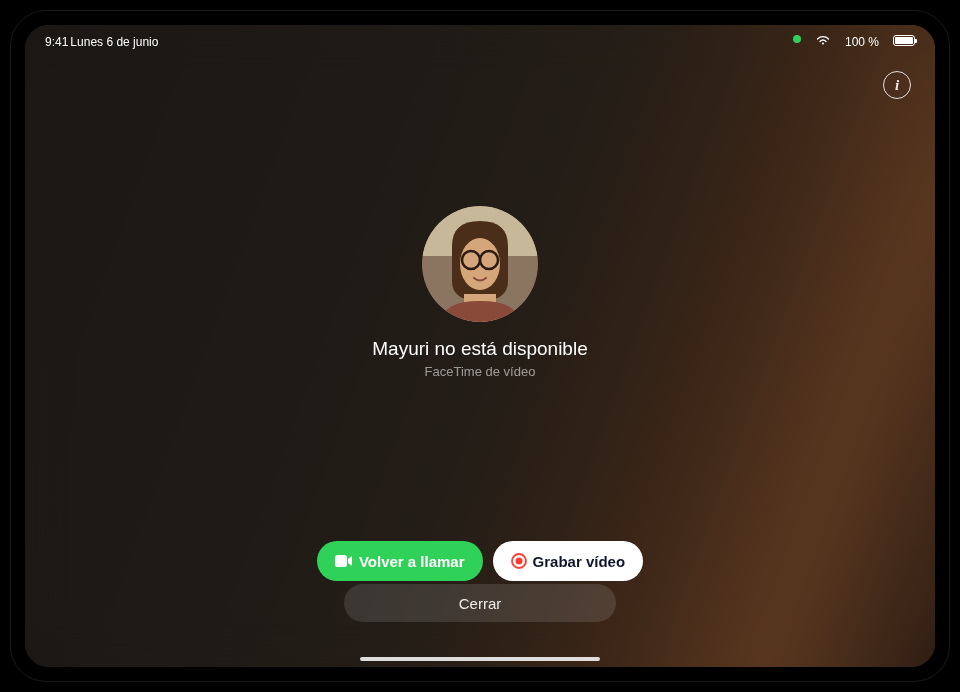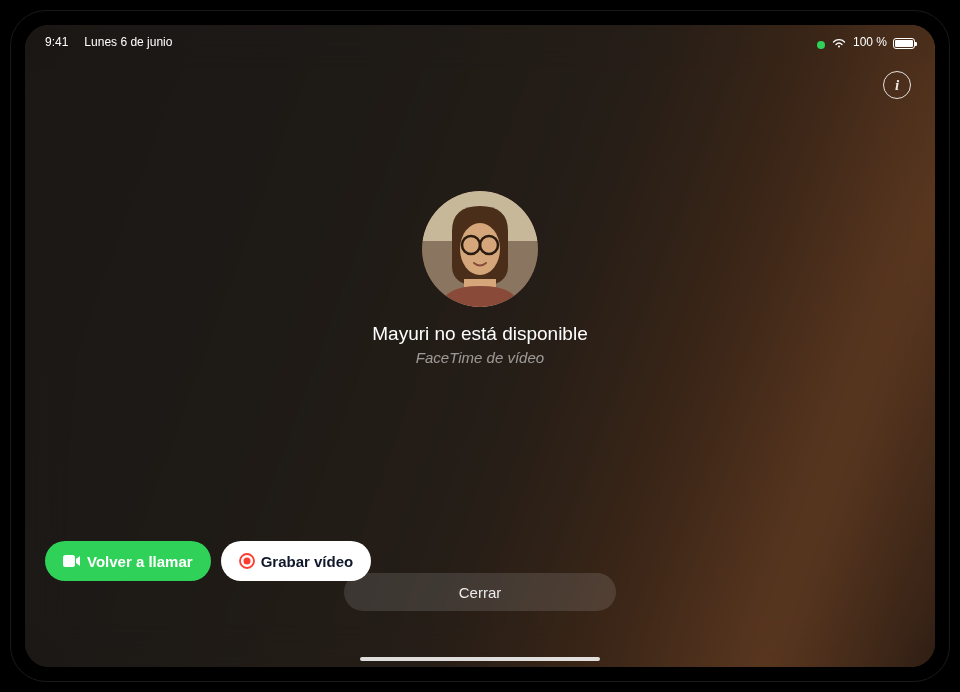--- a/index.html
+++ b/index.html
@@ -50,26 +50,26 @@
       align-items: center;
       padding: 6px 20px 0 20px;
       height: 28px;
       color: #fff;
       font-size: 12px;
       font-weight: 500;
     }
     .status-left {
       display: flex;
       align-items: flex-start;
-      gap: 16px;
+      gap: 2px;
     }
     .status-right {
       display: flex;
-      align-items: flex-end;
-      gap: 6px;
+      align-items: flex-start;
+      gap: 14px;
     }
     .camera-dot {
       width: 8px;
       height: 8px;
       border-radius: 50%;
       background: #30d158;
     }
     .battery-icon {
       width: 22px;
       height: 11px;
@@ -110,21 +110,21 @@
       color: rgba(255,255,255,0.9);
       font-family: Georgia, serif;
       font-style: italic;
       font-size: 15px;
       font-weight: 600;
       cursor: pointer;
       z-index: 3;
     }
     .content {
       position: absolute;
-      top: 166px;
+      top: 181px;
       left: 0;
       right: 0;
       display: flex;
       flex-direction: column;
       align-items: center;
     }
     .avatar {
       width: 116px;
       height: 116px;
       border-radius: 50%;
@@ -138,31 +138,30 @@
       height: 100%;
     }
     .status-text {
       color: #fff;
       font-size: 19px;
       font-weight: 400;
       margin-bottom: 4px;
     }
     .subtitle-text {
       color: rgba(255,255,255,0.55);
-      font-size: 15px;
+      font-size: 13px;
       font-weight: 400;
-      font-style: italic;
     }
     .button-row {
       position: absolute;
       bottom: 86px;
       left: 0;
       right: 0;
       display: flex;
-      justify-content: flex-start;
+      justify-content: center;
       gap: 10px;
       padding: 0 20px;
     }
     .btn {
       height: 40px;
       border-radius: 20px;
       border: none;
       font-size: 15px;
       font-weight: 600;
       display: flex;
@@ -179,21 +178,21 @@
     }
     .btn-white {
       background: #fff;
       color: #0f172a;
     }
     .btn-white .record-icon {
       color: #ff3b30;
     }
     .close-button {
       position: absolute;
-      bottom: 56px;
+      bottom: 45px;
       left: 50%;
       transform: translateX(-50%);
       width: 272px;
       height: 38px;
       border-radius: 19px;
       background: rgba(255,255,255,0.12);
       color: rgba(255,255,255,0.9);
       border: none;
       font-size: 15px;
       font-weight: 500;

